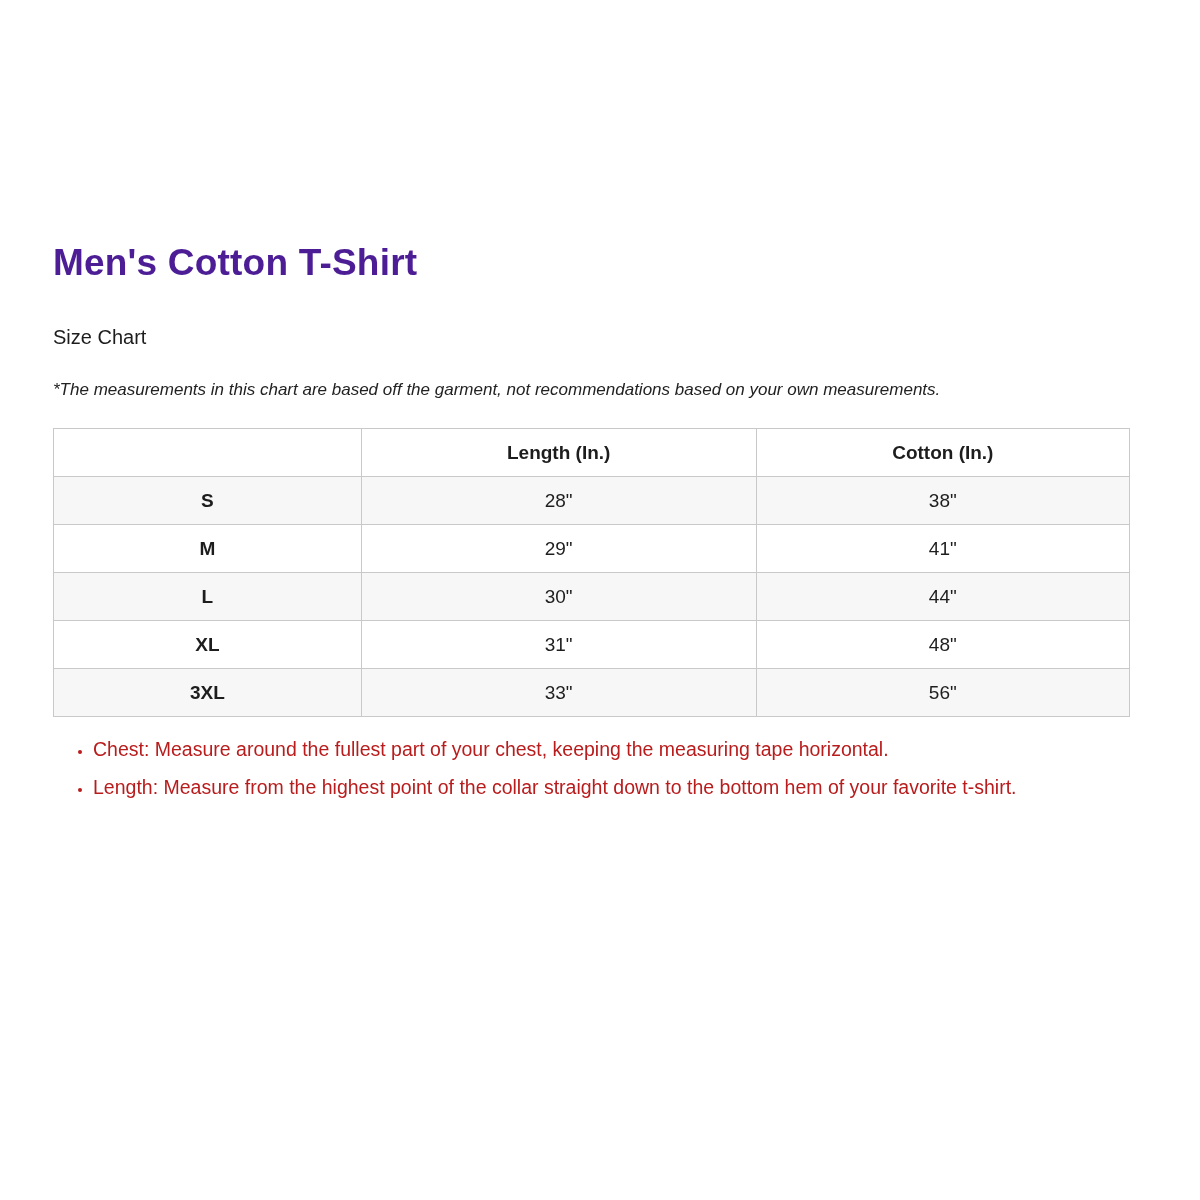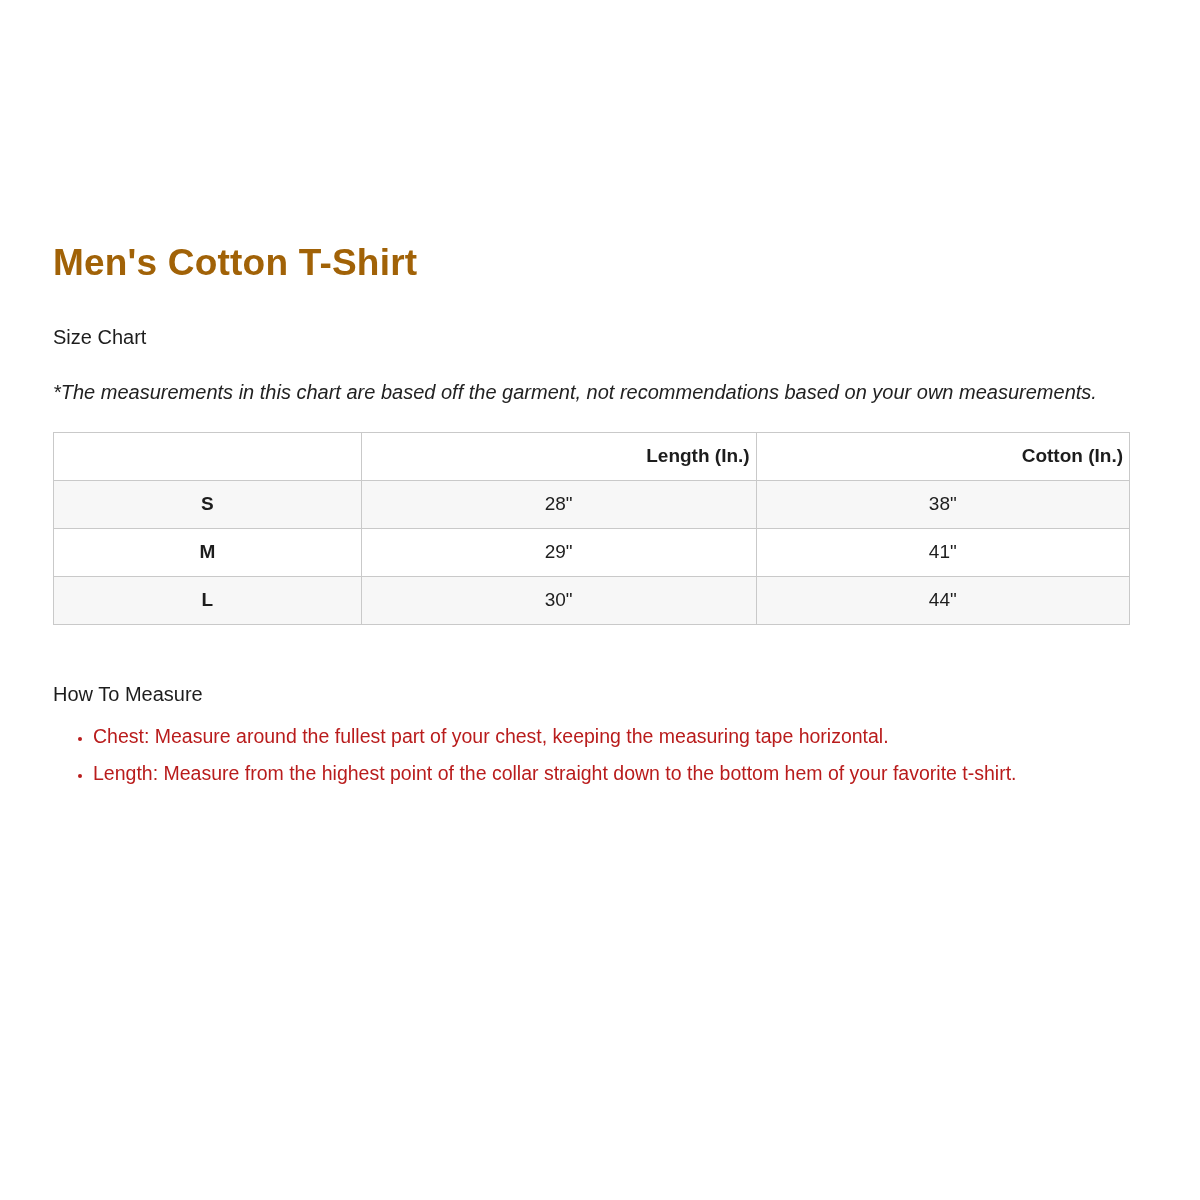--- a/index.html
+++ b/index.html
@@ -15,38 +15,38 @@
     color: #1e1e1e;
     overflow: hidden;
   }
   .page {
     padding: 243px 70px 0 53px;
   }
   .product-title {
     margin: 0;
     font-size: 37px;
     font-weight: 700;
-    color: #a16207;
+    color: #4c1d95;
     letter-spacing: 0.2px;
     line-height: 1.08;
   }
   .section-heading {
     margin: 0;
     font-size: 20px;
     font-weight: 400;
     color: #1d1d1d;
     line-height: 1.0;
   }
   .size-chart-heading {
     margin-top: 44px;
   }
   .note {
     margin: 0;
     margin-top: 33px;
-    font-size: 20px;
+    font-size: 17px;
     font-style: italic;
     color: #222222;
     line-height: 1.2;
     white-space: nowrap;
   }
   table.size-table {
     margin-top: 28px;
     width: 1077px;
     border-collapse: collapse;
     table-layout: fixed;
@@ -57,21 +57,20 @@
     height: 48px;
     text-align: center;
     vertical-align: middle;
     font-size: 19px;
     padding: 0 6px;
     background: #ffffff;
   }
   table.size-table th {
     font-weight: 700;
     color: #1d1d1d;
-    text-align: right;
   }
   table.size-table td.size-cell {
     font-weight: 700;
     color: #1d1d1d;
   }
   table.size-table col.c1 { width: 28.6%; }
   table.size-table col.c2 { width: 36.7%; }
   table.size-table col.c3 { width: 34.7%; }
   table.size-table tbody tr:nth-child(odd) th,
   table.size-table tbody tr:nth-child(odd) td {
@@ -129,23 +128,32 @@
       <tr>
         <td class="size-cell">M</td>
         <td>29"</td>
         <td>41"</td>
       </tr>
       <tr>
         <td class="size-cell">L</td>
         <td>30"</td>
         <td>44"</td>
       </tr>
+      <tr>
+        <td class="size-cell">XL</td>
+        <td>31"</td>
+        <td>48"</td>
+      </tr>
+      <tr>
+        <td class="size-cell">3XL</td>
+        <td>33"</td>
+        <td>56"</td>
+      </tr>
     </tbody>
   </table>
 
-  <h2 class="section-heading how-to-measure-heading">How To Measure</h2>
 
   <ul class="measure-list">
     <li>Chest: Measure around the fullest part of your chest, keeping the measuring tape horizontal.</li>
     <li>Length: Measure from the highest point of the collar straight down to the bottom hem of your favorite t-shirt.</li>
   </ul>
 
 </div>
 
 </body></html>

